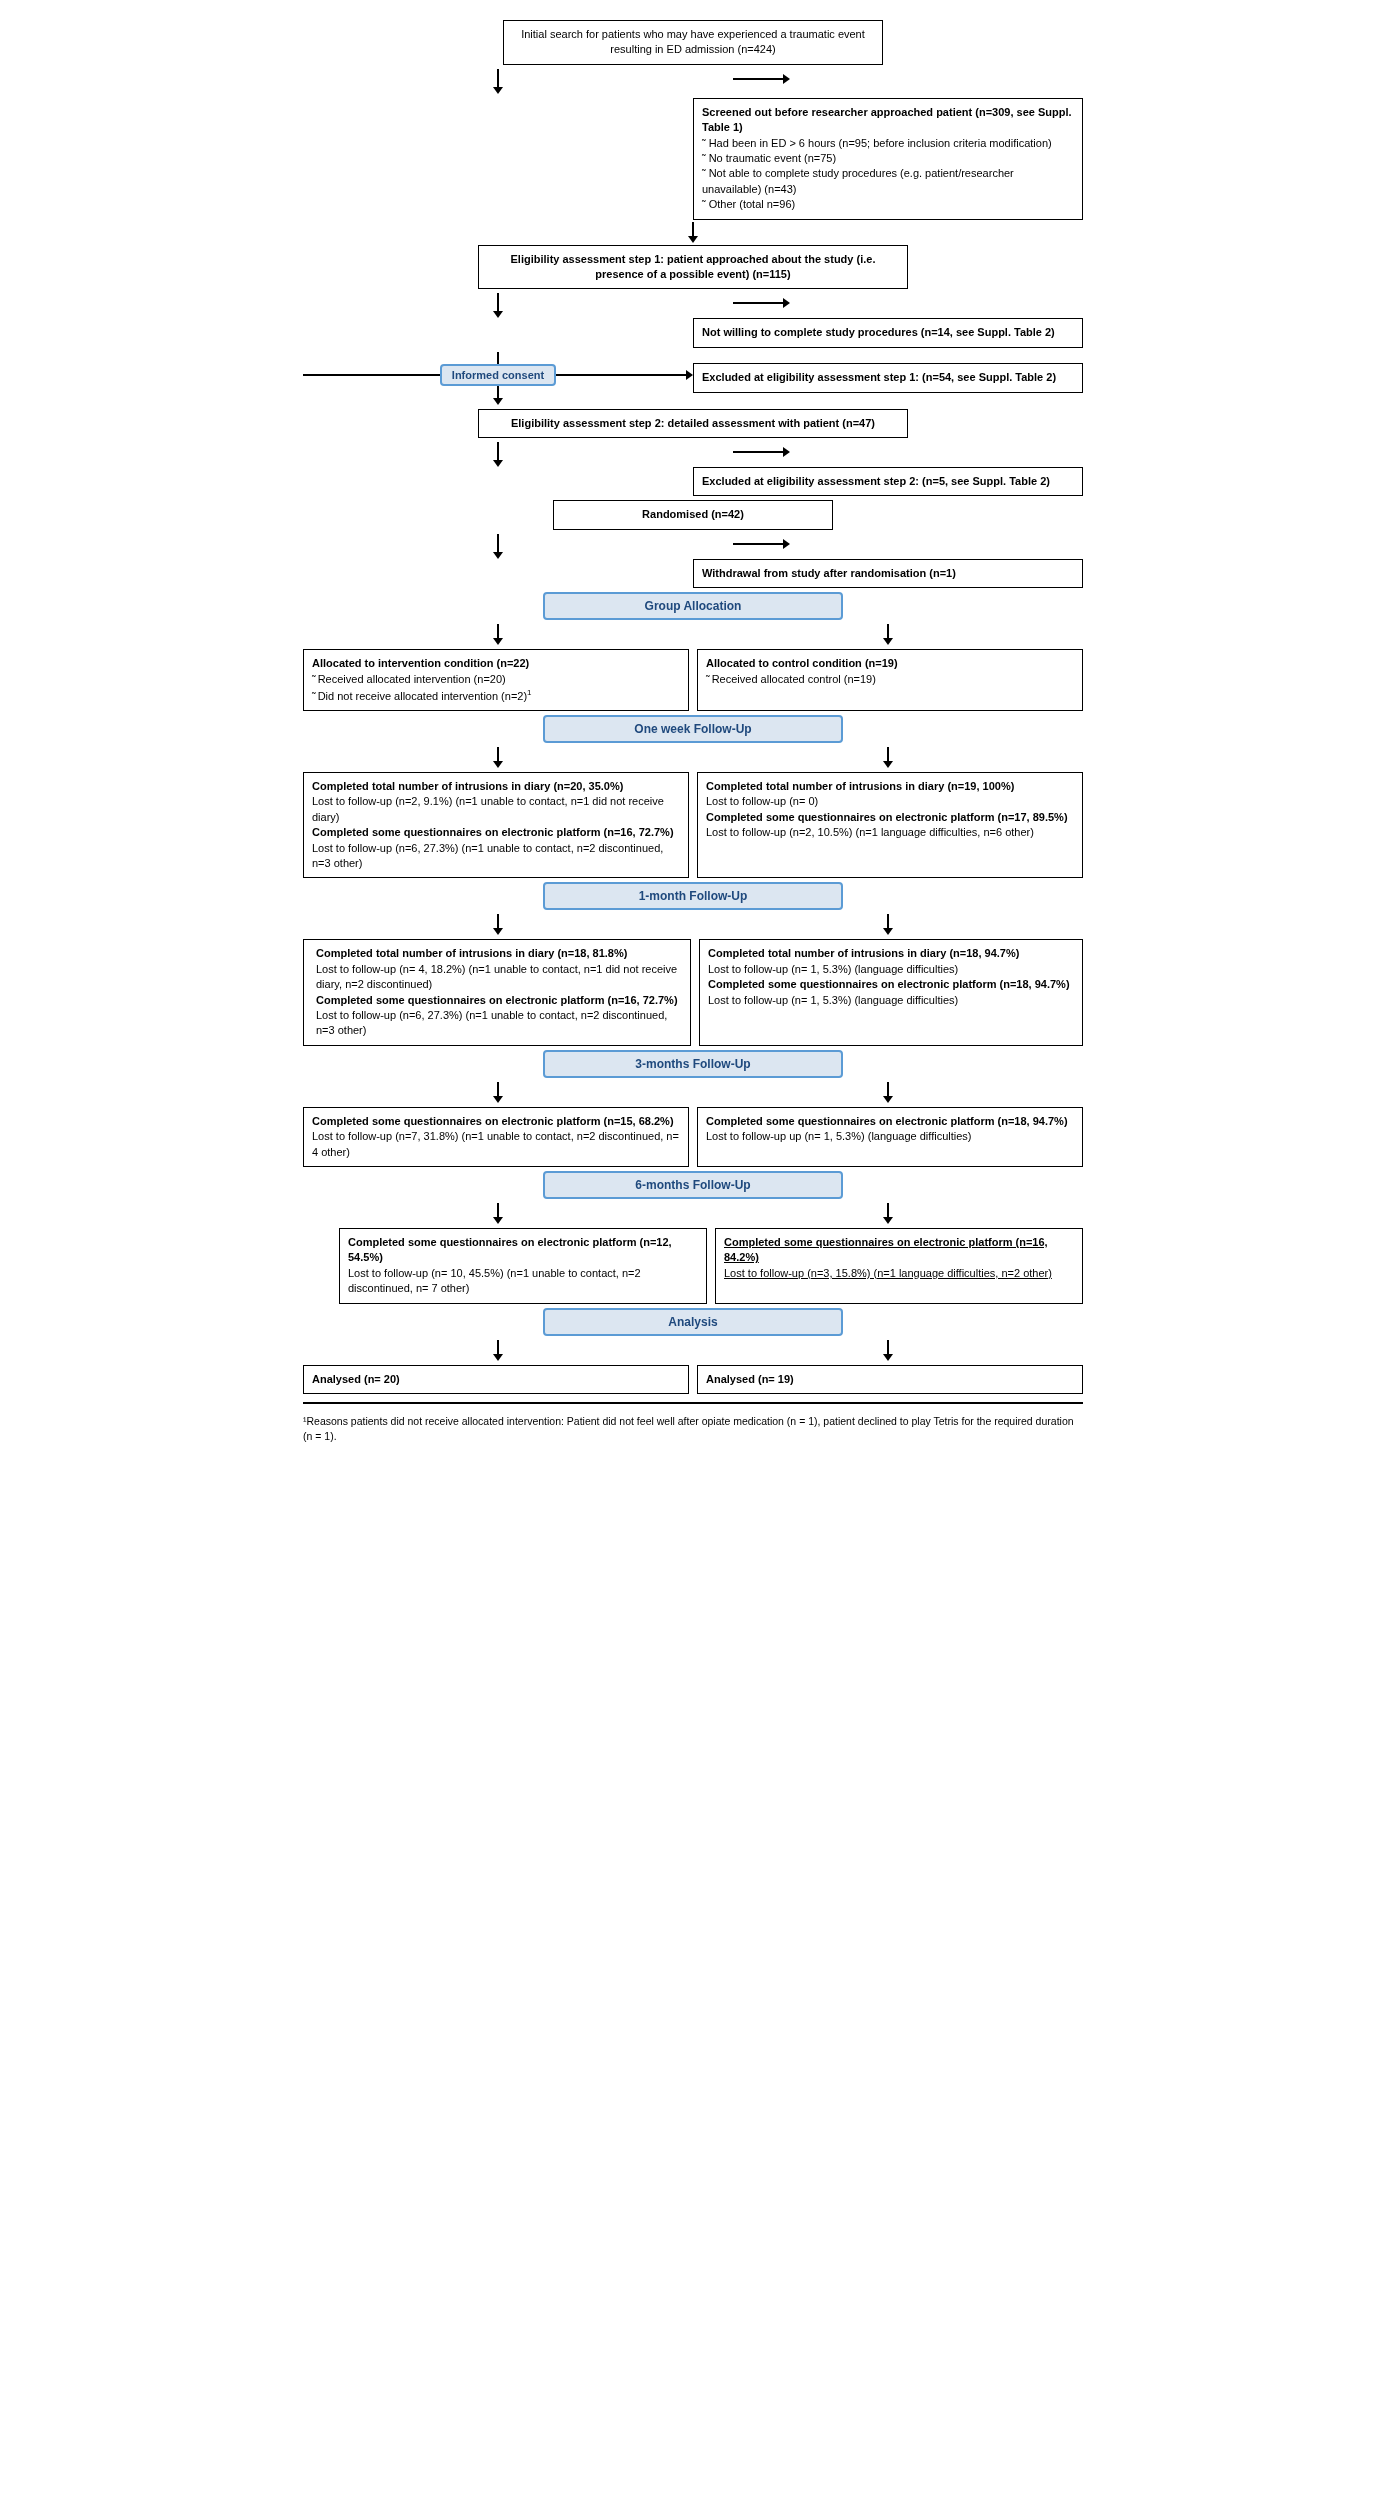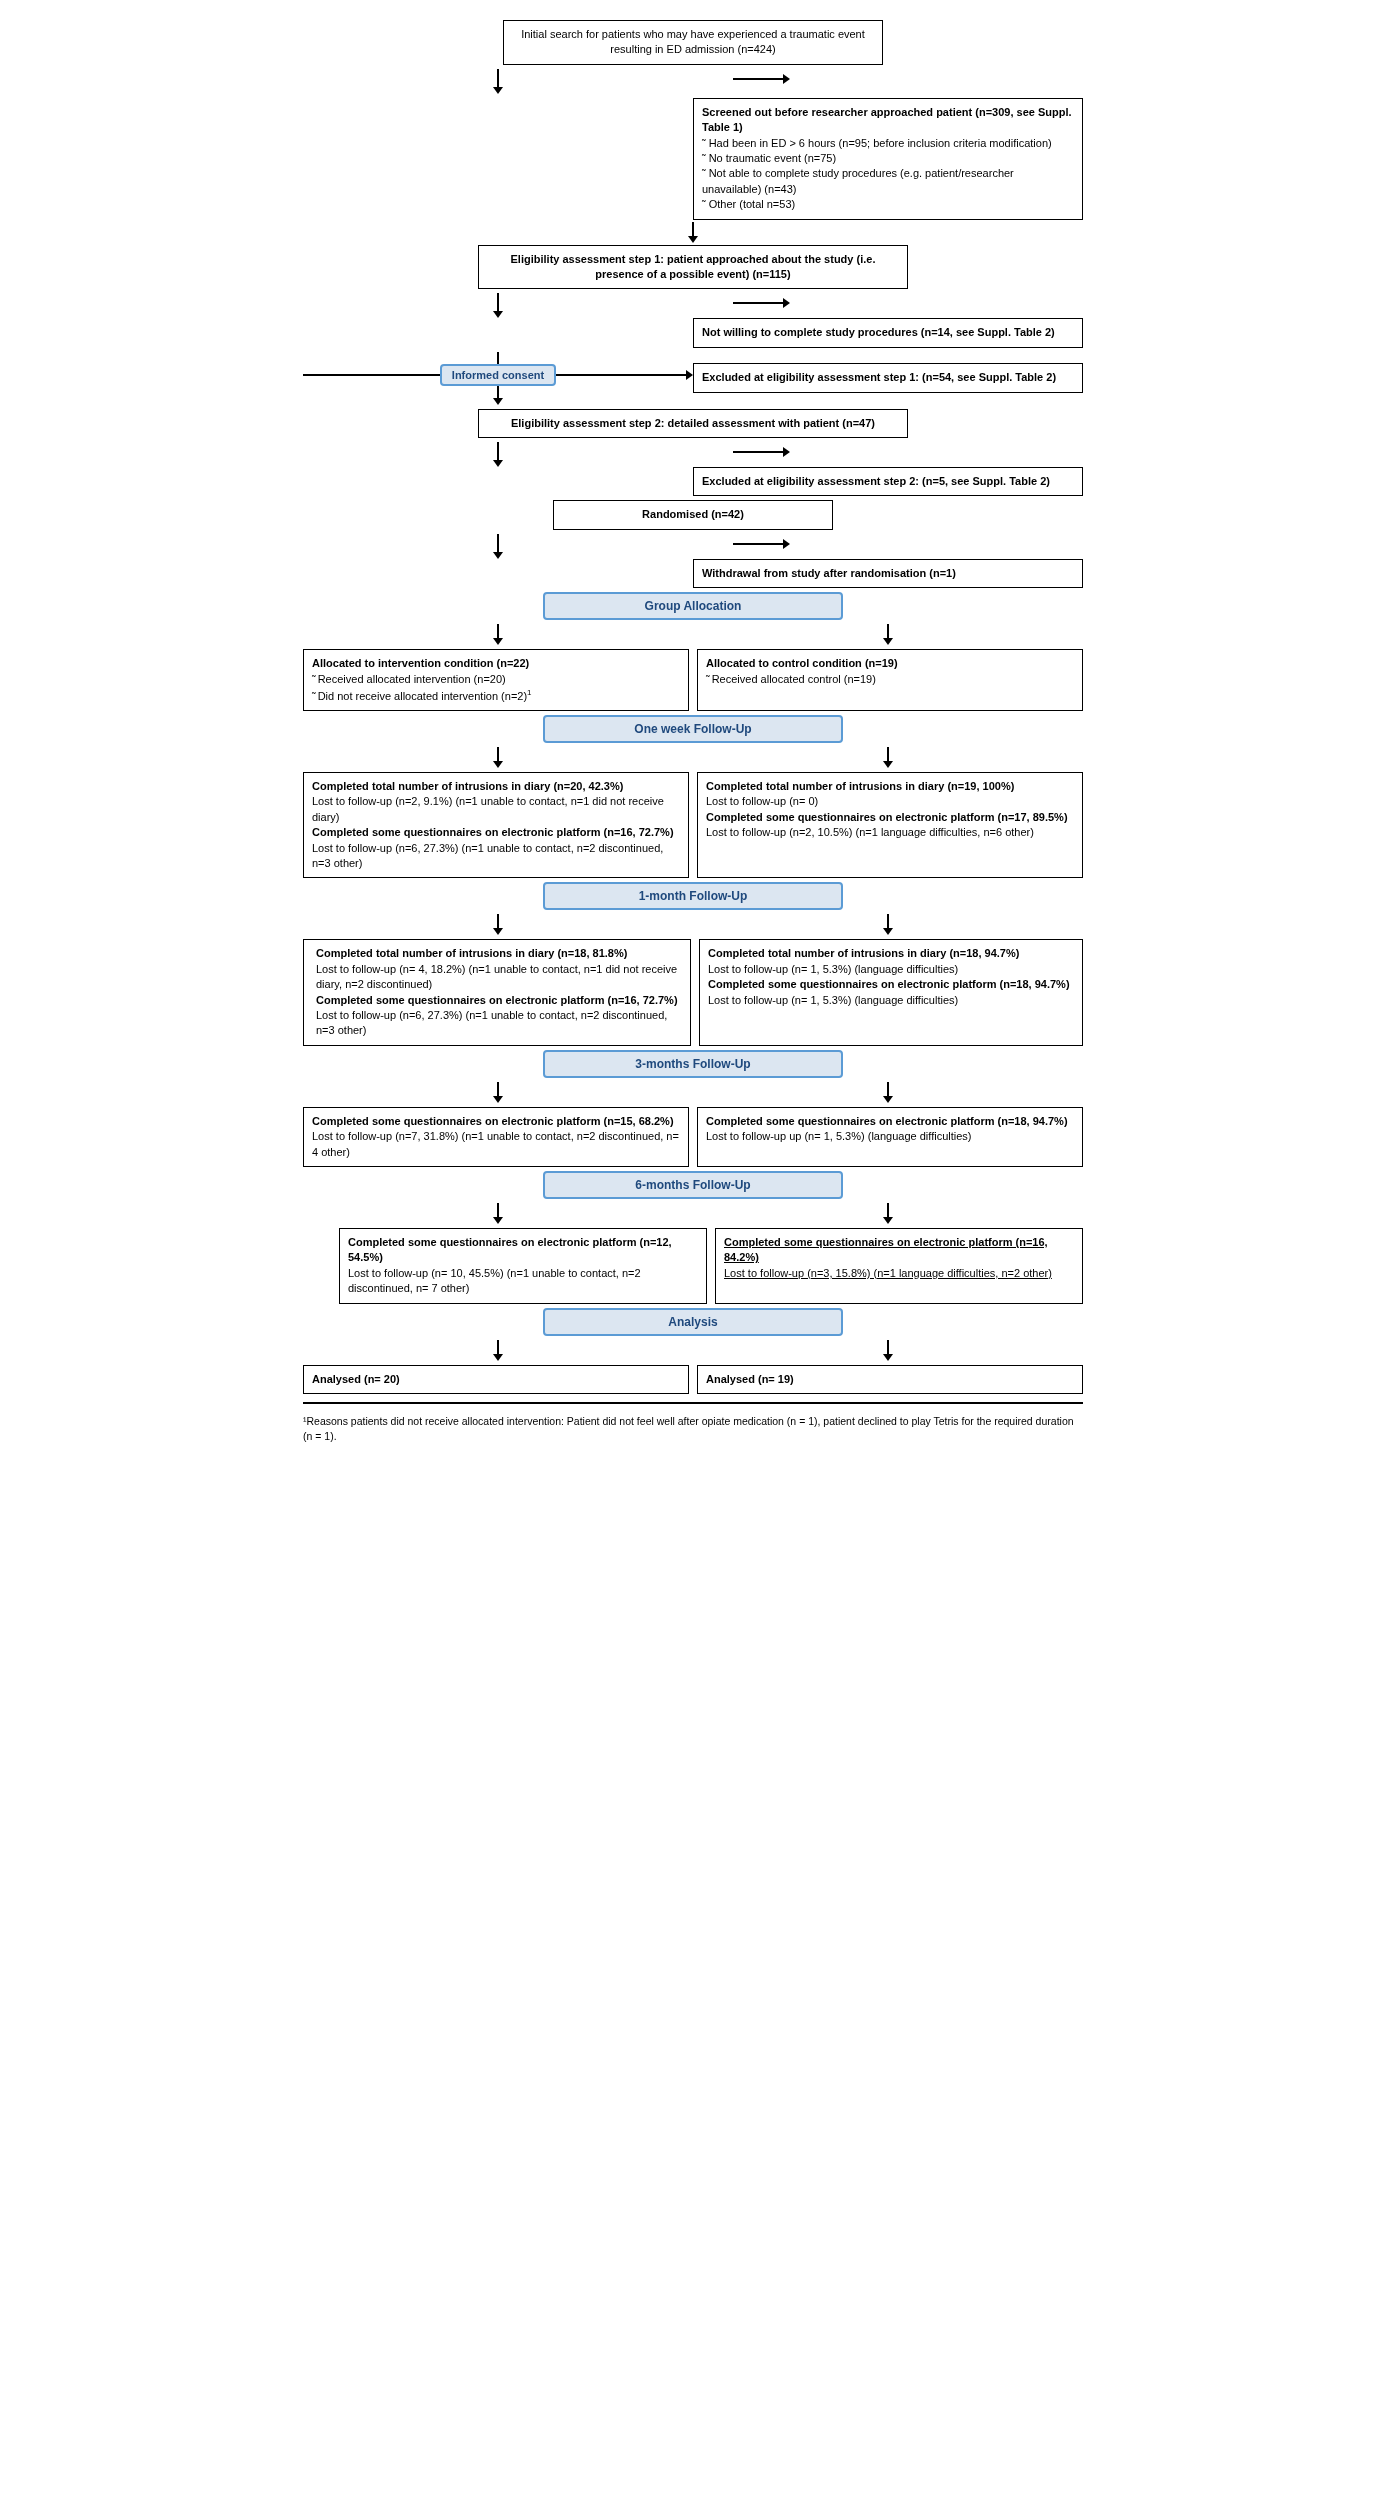--- a/index.html
+++ b/index.html
@@ -70,21 +70,21 @@
   <div style="display:flex; width:100%; align-items:flex-start; margin-bottom:0px;">
     <div style="flex:1; display:flex; justify-content:center;">
       
     </div>
     <div style="flex:1;">
       <div class="box" style="margin-left:0px;">
         <div class="bold">Screened out before researcher approached patient (n=309, see Suppl. Table 1)</div>
         <div><span style="margin-right:3px;">˜</span><span>Had been in ED &gt; 6 hours (n=95; before inclusion criteria modification)</span></div>
         <div><span style="margin-right:3px;">˜</span><span>No traumatic event  (n=75)</span></div>
         <div><span style="margin-right:3px;">˜</span><span>Not able to complete study procedures  (e.g. patient/researcher unavailable)  (n=43)</span></div>
-        <div><span style="margin-right:3px;">˜</span><span>Other (total n=53)</span></div>
+        <div><span style="margin-right:3px;">˜</span><span>Other (total n=96)</span></div>
       </div>
     </div>
   </div>
 
   <div style="display:flex; justify-content:center; margin:2px 0;">
     <div style="display:flex; flex-direction:column; align-items:center;">
       <div style="width:2px; height:14px; background:#000;"></div>
       <div style="width:0;height:0;border-left:5px solid transparent;border-right:5px solid transparent;border-top:7px solid #000;"></div>
     </div>
   </div>
@@ -248,21 +248,21 @@
     <div style="flex:1; display:flex; justify-content:center;">
       <div style="display:flex; flex-direction:column; align-items:center;">
         <div style="width:2px; height:14px; background:#000;"></div>
         <div style="width:0;height:0;border-left:5px solid transparent;border-right:5px solid transparent;border-top:7px solid #000;"></div>
       </div>
     </div>
   </div>
 
   <div style="display:flex; width:100%; margin-bottom:4px; gap:8px;">
     <div class="box" style="flex:1;">
-      <div class="bold">Completed total number of intrusions  in diary (n=20, 42.3%)</div>
+      <div class="bold">Completed total number of intrusions  in diary (n=20, 35.0%)</div>
       <div>Lost to follow-up  (n=2, 9.1%) (n=1 unable to contact, n=1 did not receive  diary)</div>
       <div class="bold">Completed some questionnaires on electronic platform (n=16, 72.7%)</div>
       <div>Lost to follow-up  (n=6, 27.3%) (n=1 unable to contact, n=2 discontinued, n=3 other)</div>
     </div>
     <div class="box" style="flex:1;">
       <div class="bold">Completed total number of intrusions  in diary (n=19, 100%)</div>
       <div>Lost to follow-up (n= 0)</div>
       <div class="bold">Completed some questionnaires on electronic platform (n=17, 89.5%)</div>
       <div>Lost to follow-up (n=2, 10.5%) (n=1 language difficulties, n=6 other)</div>
     </div>

